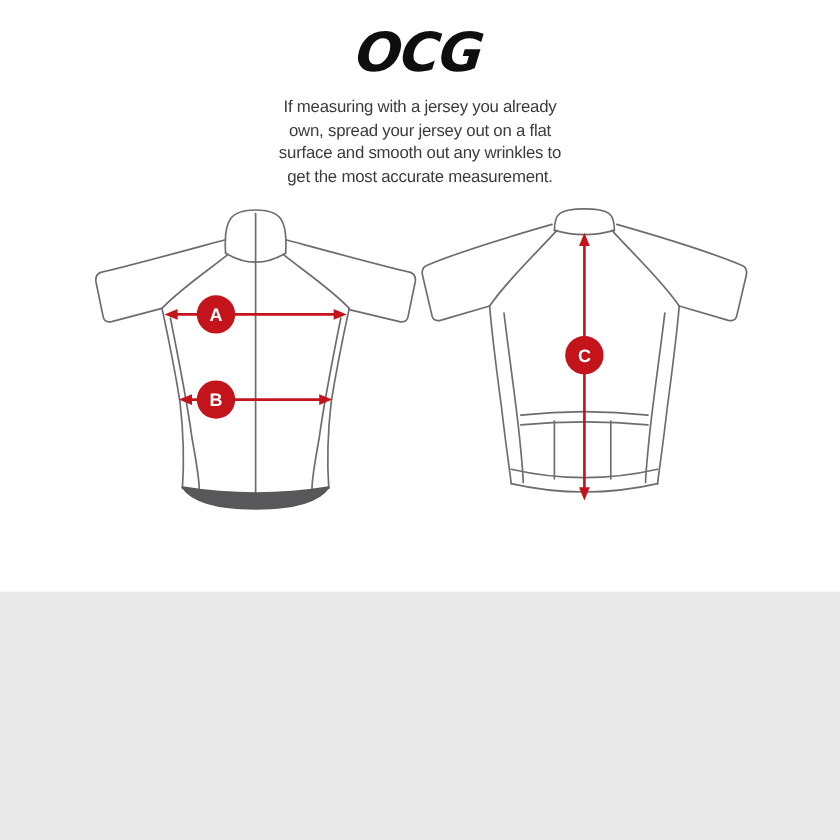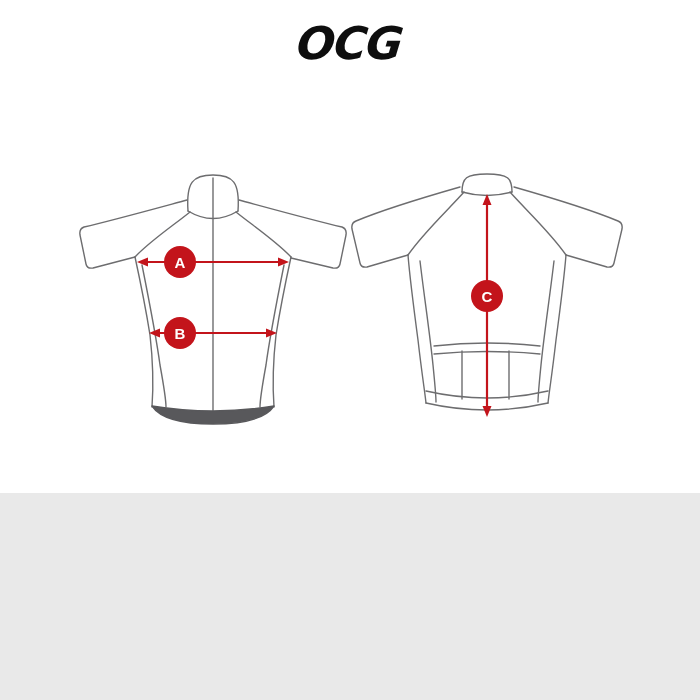--- a/index.html
+++ b/index.html
@@ -36,20 +36,24 @@
 </style>
 </head>
 <body>
 
 <div class="page">
 
   <div class="logo">
     <span>OCG</span>
   </div>
 
+  <div class="intro">If measuring with a jersey you already
+own, spread your jersey out on a flat
+surface and smooth out any wrinkles to
+get the most accurate measurement.</div>
 
   <svg class="diagram front" width="300" height="266" viewBox="0 0 300 266">
     <g fill="none" stroke="#6d6d6f" stroke-width="1.4" stroke-linejoin="round" stroke-linecap="round">
 
       <path d="M128,46 C126,17 133,10 153,10 C173,10 180,17 178,46"></path>
       <path d="M128,46 Q153,61 178,46"></path>
 
       <path d="M127,35 C90,45 50,56 24,62 Q19,64 20,70 L26,99 Q27,104 33,103 L75,92"></path>
       <path d="M179,35 C216,45 256,56 282,62 Q287,64 286,70 L280,99 Q279,104 273,103 L231,93"></path>
 

